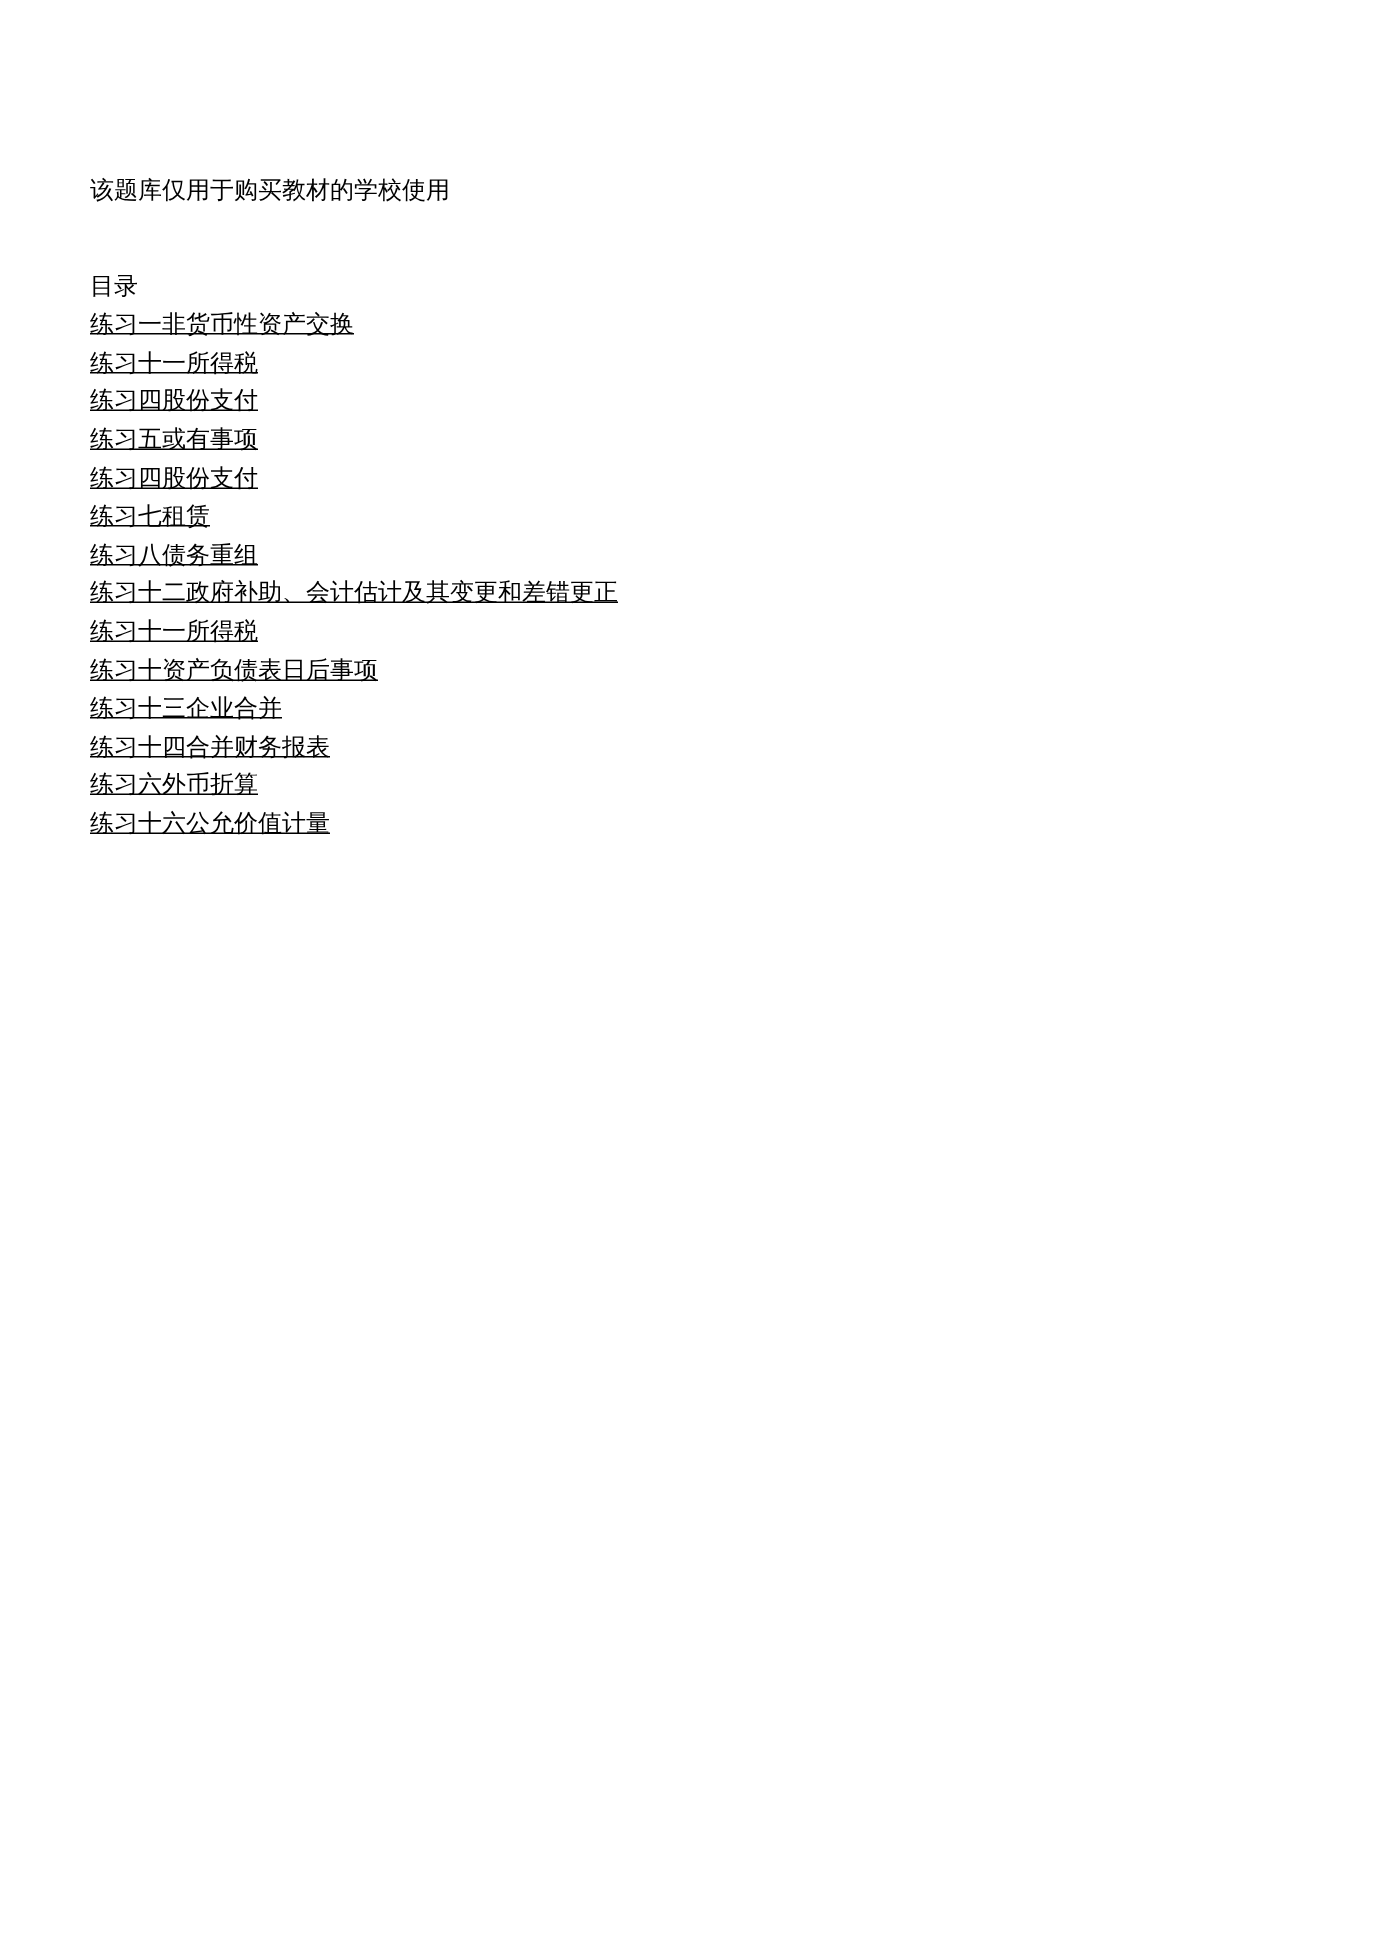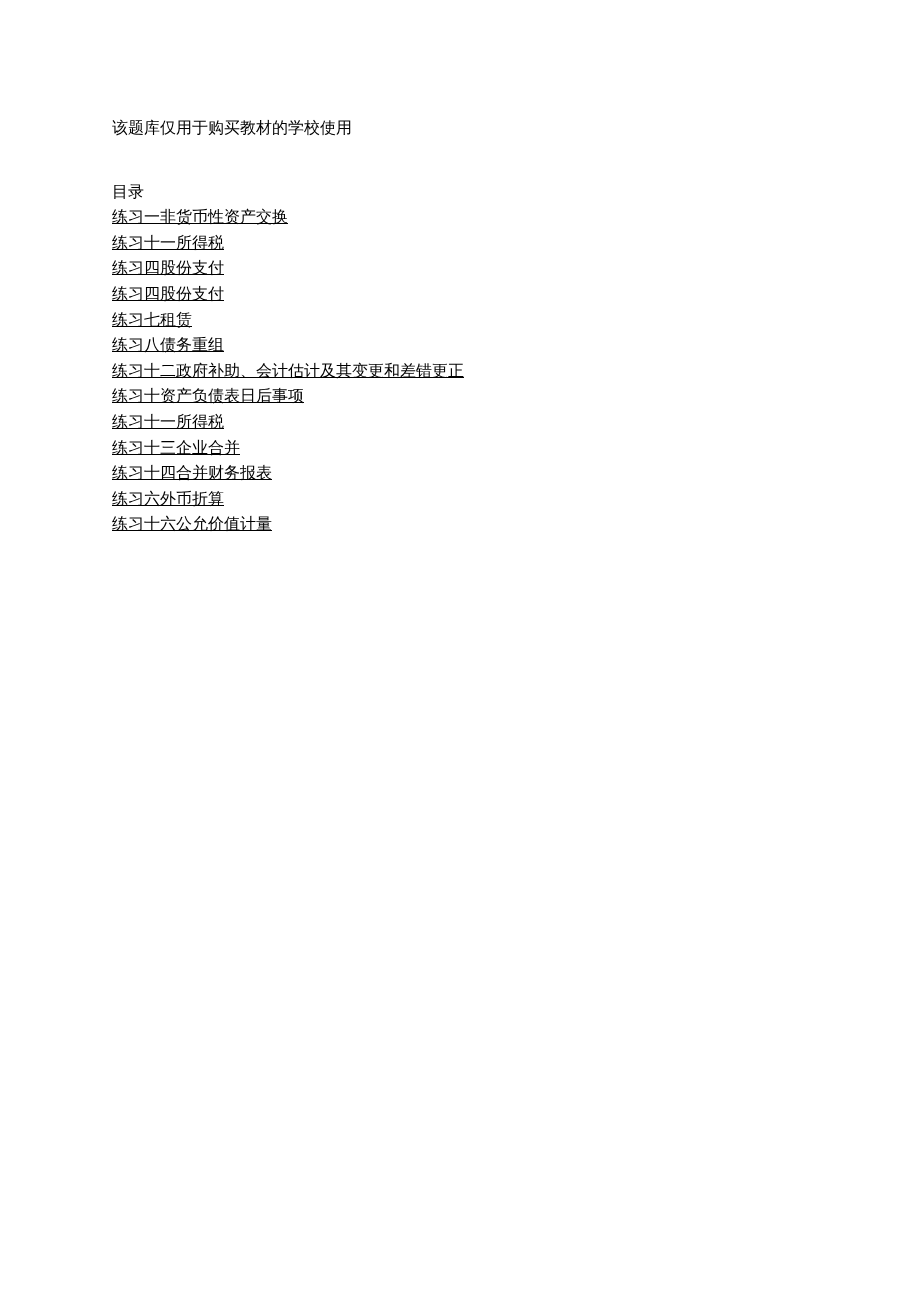--- a/index.html
+++ b/index.html
@@ -10,21 +10,21 @@
     body {
       width: 920px;
       height: 1301px;
       background: #ffffff;
       font-family: "SimSun", "宋体", serif;
       font-size: 16px;
       color: #000000;
       line-height: 1.6;
     }
     .page {
-      padding: 115px 0 0 112px;
+      padding: 115px 0 0 60px;
     }
     .notice {
       margin-bottom: 38px;
     }
     .toc-header {
       margin-bottom: 0;
       margin-top: 24px;
     }
     .toc-item {
       display: block;
@@ -34,24 +34,25 @@
 </head>
 <body>
 
 <div class="page">
   <div class="notice">该题库仅用于购买教材的学校使用</div>
   <div class="toc-header">目录</div>
   <div>
     <div class="toc-item">练习一非货币性资产交换</div>
     <div class="toc-item">练习十一所得税</div>
     <div class="toc-item">练习四股份支付</div>
+    <div class="toc-item">练习五或有事项</div>
     <div class="toc-item">练习四股份支付</div>
     <div class="toc-item">练习七租赁</div>
     <div class="toc-item">练习八债务重组</div>
     <div class="toc-item">练习十二政府补助、会计估计及其变更和差错更正</div>
+    <div class="toc-item">练习十一所得税</div>
     <div class="toc-item">练习十资产负债表日后事项</div>
-    <div class="toc-item">练习十一所得税</div>
     <div class="toc-item">练习十三企业合并</div>
     <div class="toc-item">练习十四合并财务报表</div>
     <div class="toc-item">练习六外币折算</div>
     <div class="toc-item">练习十六公允价值计量</div>
   </div>
 </div>
 
 </body></html>

